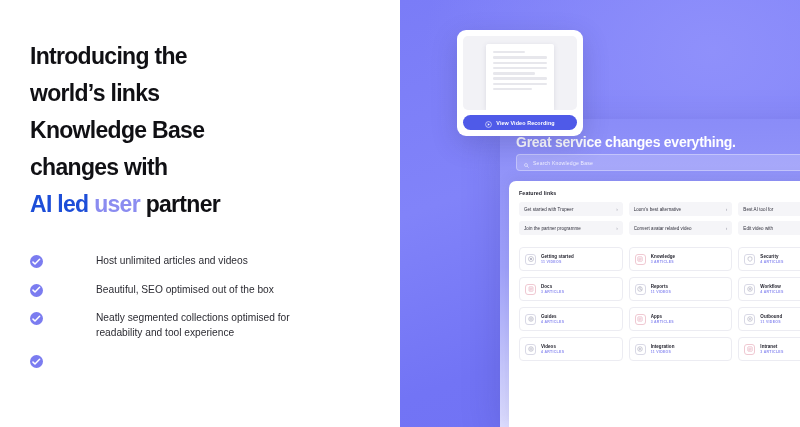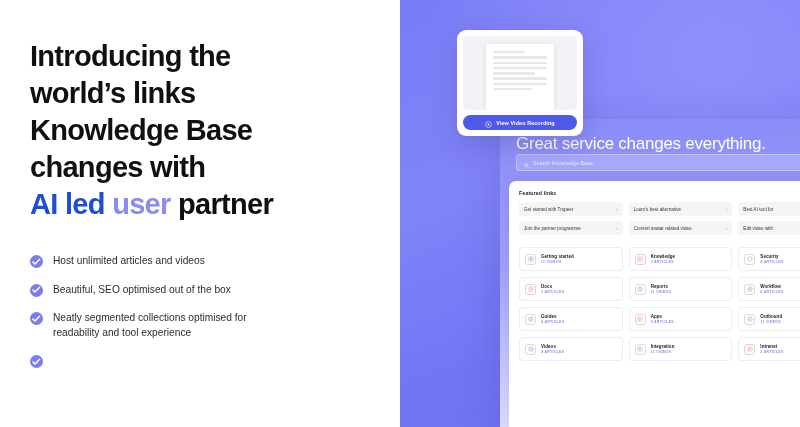--- a/index.html
+++ b/index.html
@@ -12,34 +12,35 @@
   .stage { position:relative; width:800px; height:427px; display:flex; }
 
   
   .left {
     width:400px; height:427px;
     background:#ffffff;
     padding:38px 30px 0 30px;
     position:relative;
   }
   .headline {
-    font-size:29px;
+    font-size:23px;
     line-height:37px;
     font-weight:700;
     letter-spacing:-0.7px;
     color:#101014;
   }
   .headline .ai { color:#1d4ed8; }
   .headline .video { color:#8b8cf0; }
 
   .bullets { margin-top:31px; }
   .bullet {
     display:flex;
     align-items:flex-start;
     margin-bottom:14px;
+    gap:43px;
   }
   .bullet:last-child { margin-bottom:0; }
   .check {
     flex:0 0 auto;
     width:13px; height:13px;
     border-radius:50%;
     background:#7b7cf0;
     margin-right:10px;
     margin-top:1px;
     position:relative;
@@ -72,21 +73,21 @@
     box-shadow:0 10px 40px rgba(40,40,110,.18);
     overflow:hidden;
   }
   .kb-label {
     position:absolute; left:16px; top:8px;
     font-size:4.6px; letter-spacing:.35px;
     color:#e2e2fd; font-weight:600;
   }
   .kb-title {
     position:absolute; left:16px; top:15px;
-    font-size:17px; font-weight:400;
+    font-size:14px; font-weight:700;
     color:#ffffff; letter-spacing:-0.25px;
   }
   .kb-search {
     position:absolute; left:16px; top:35px;
     width:322px; height:17px;
     background:rgba(255,255,255,.20);
     border:0.7px solid rgba(255,255,255,.33);
     border-radius:4px;
     display:flex; align-items:center;
     padding-left:7px; gap:4px;

